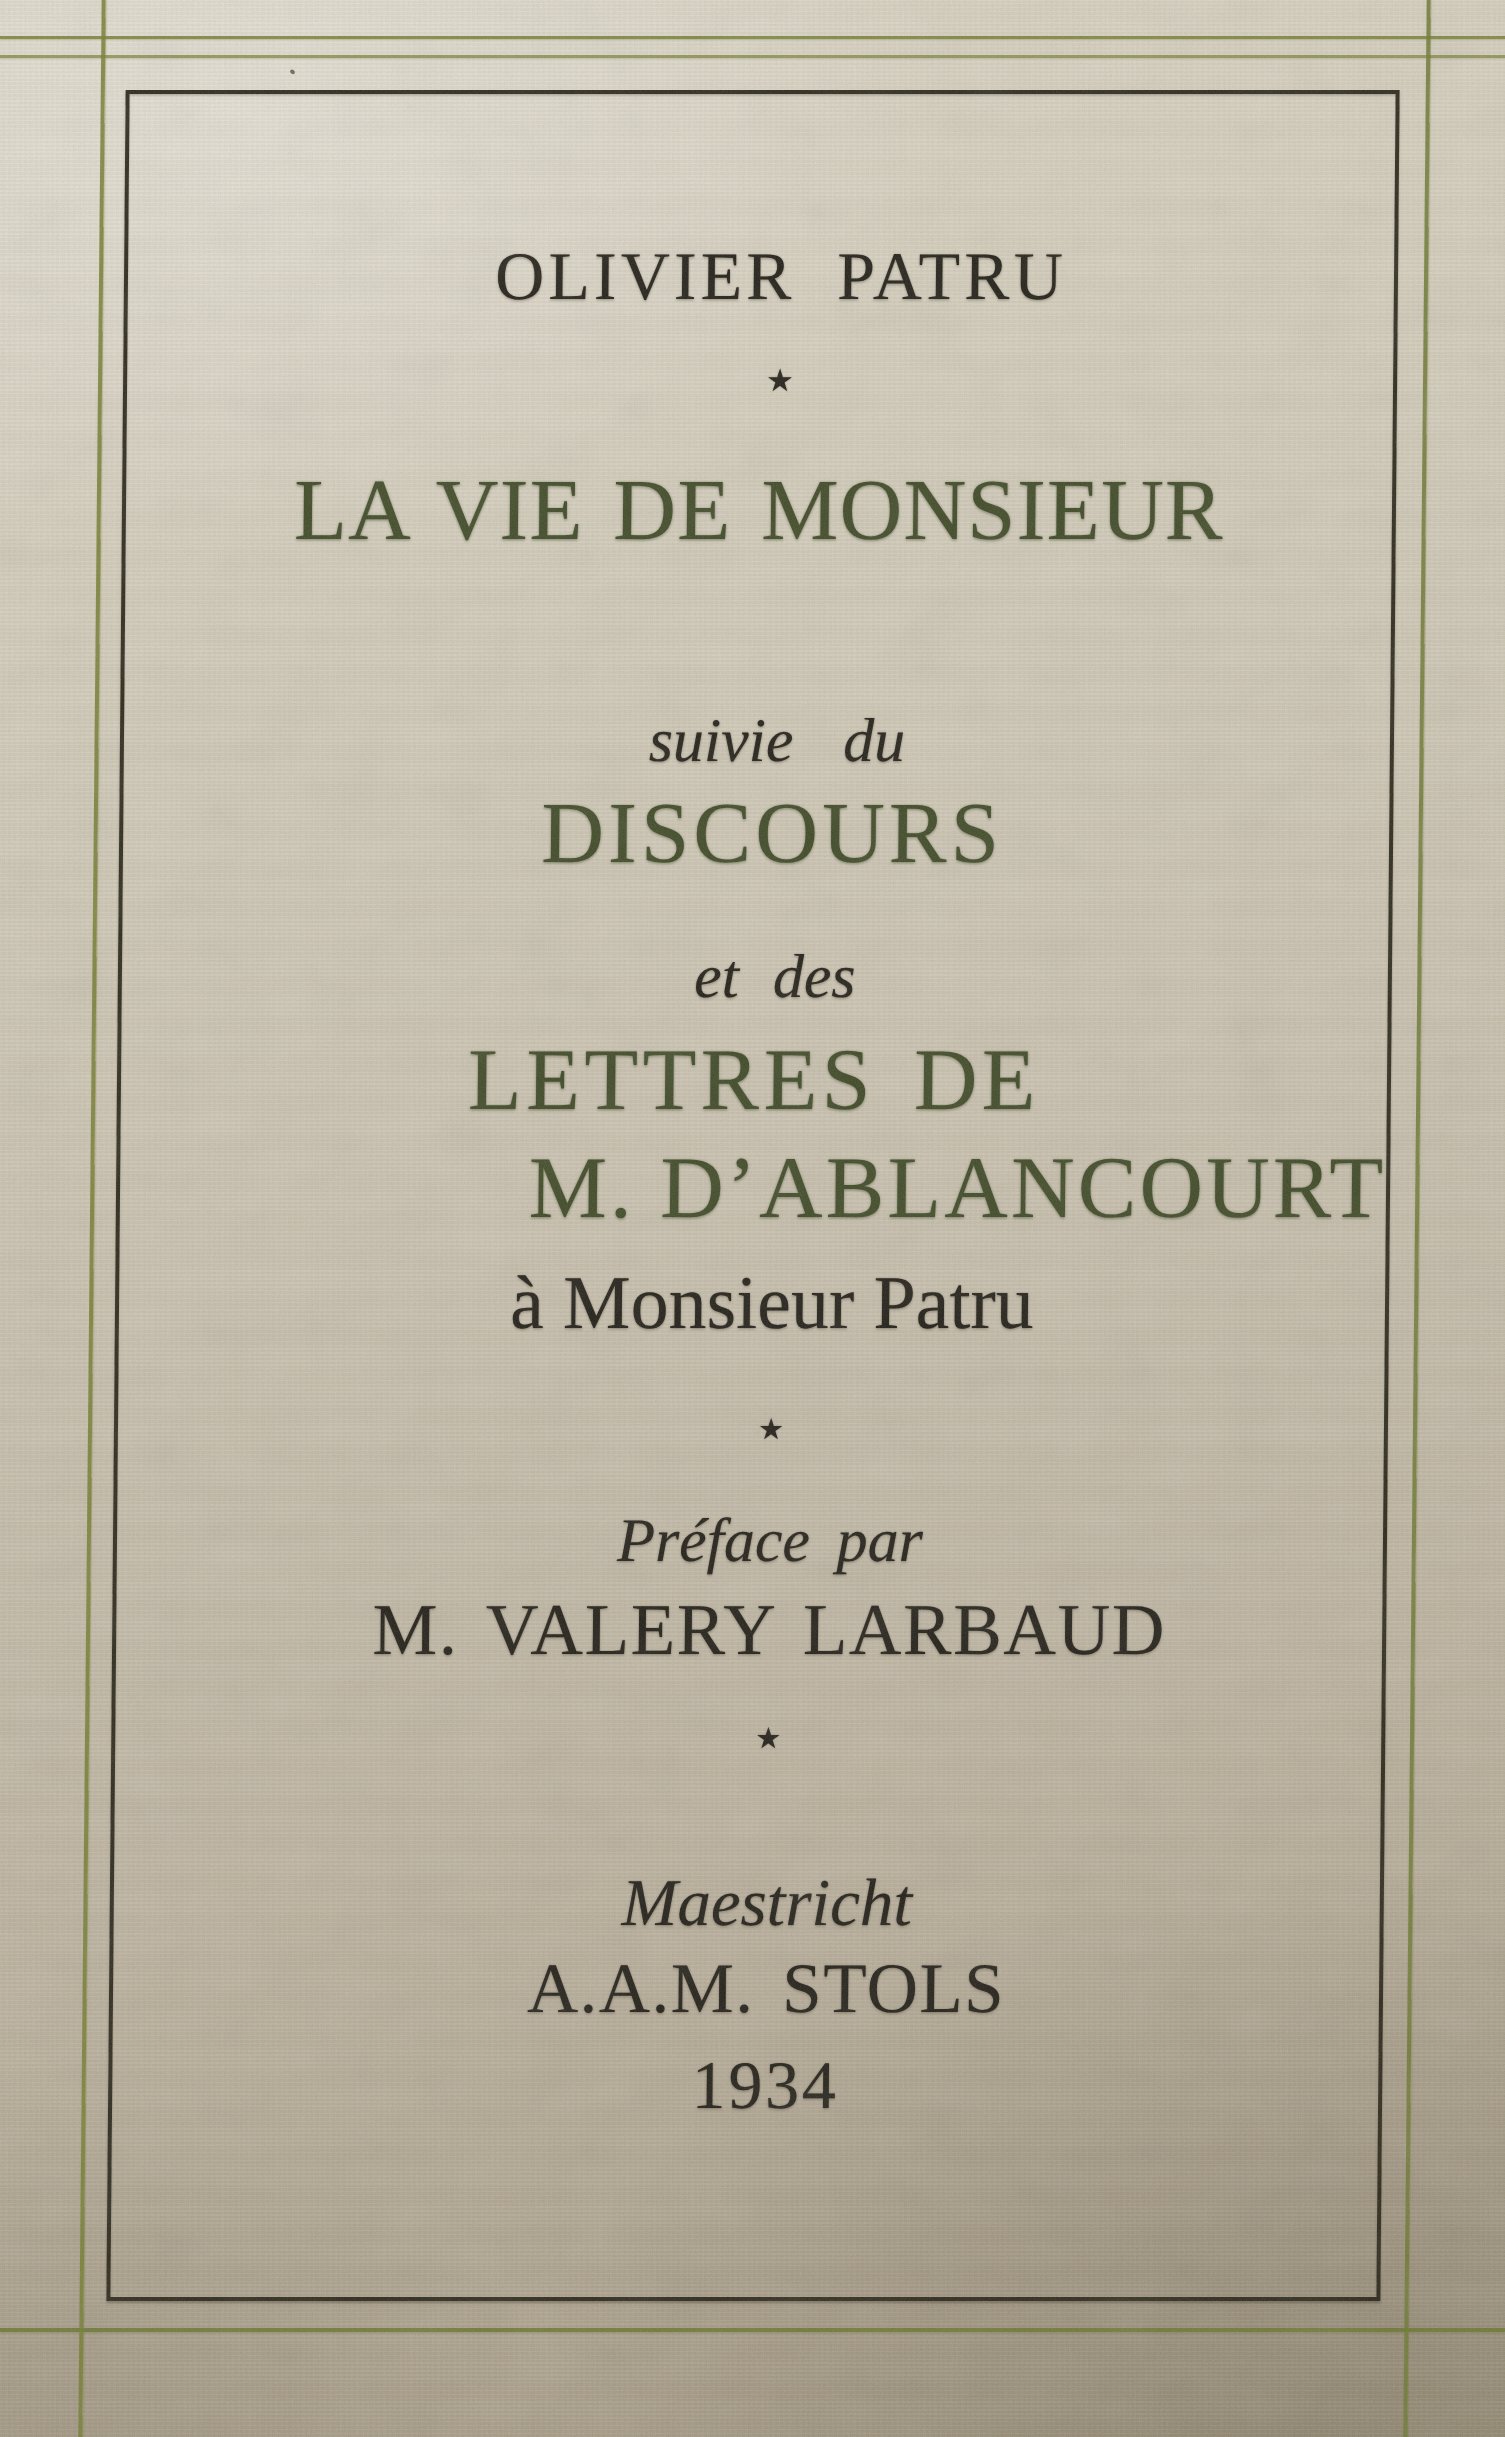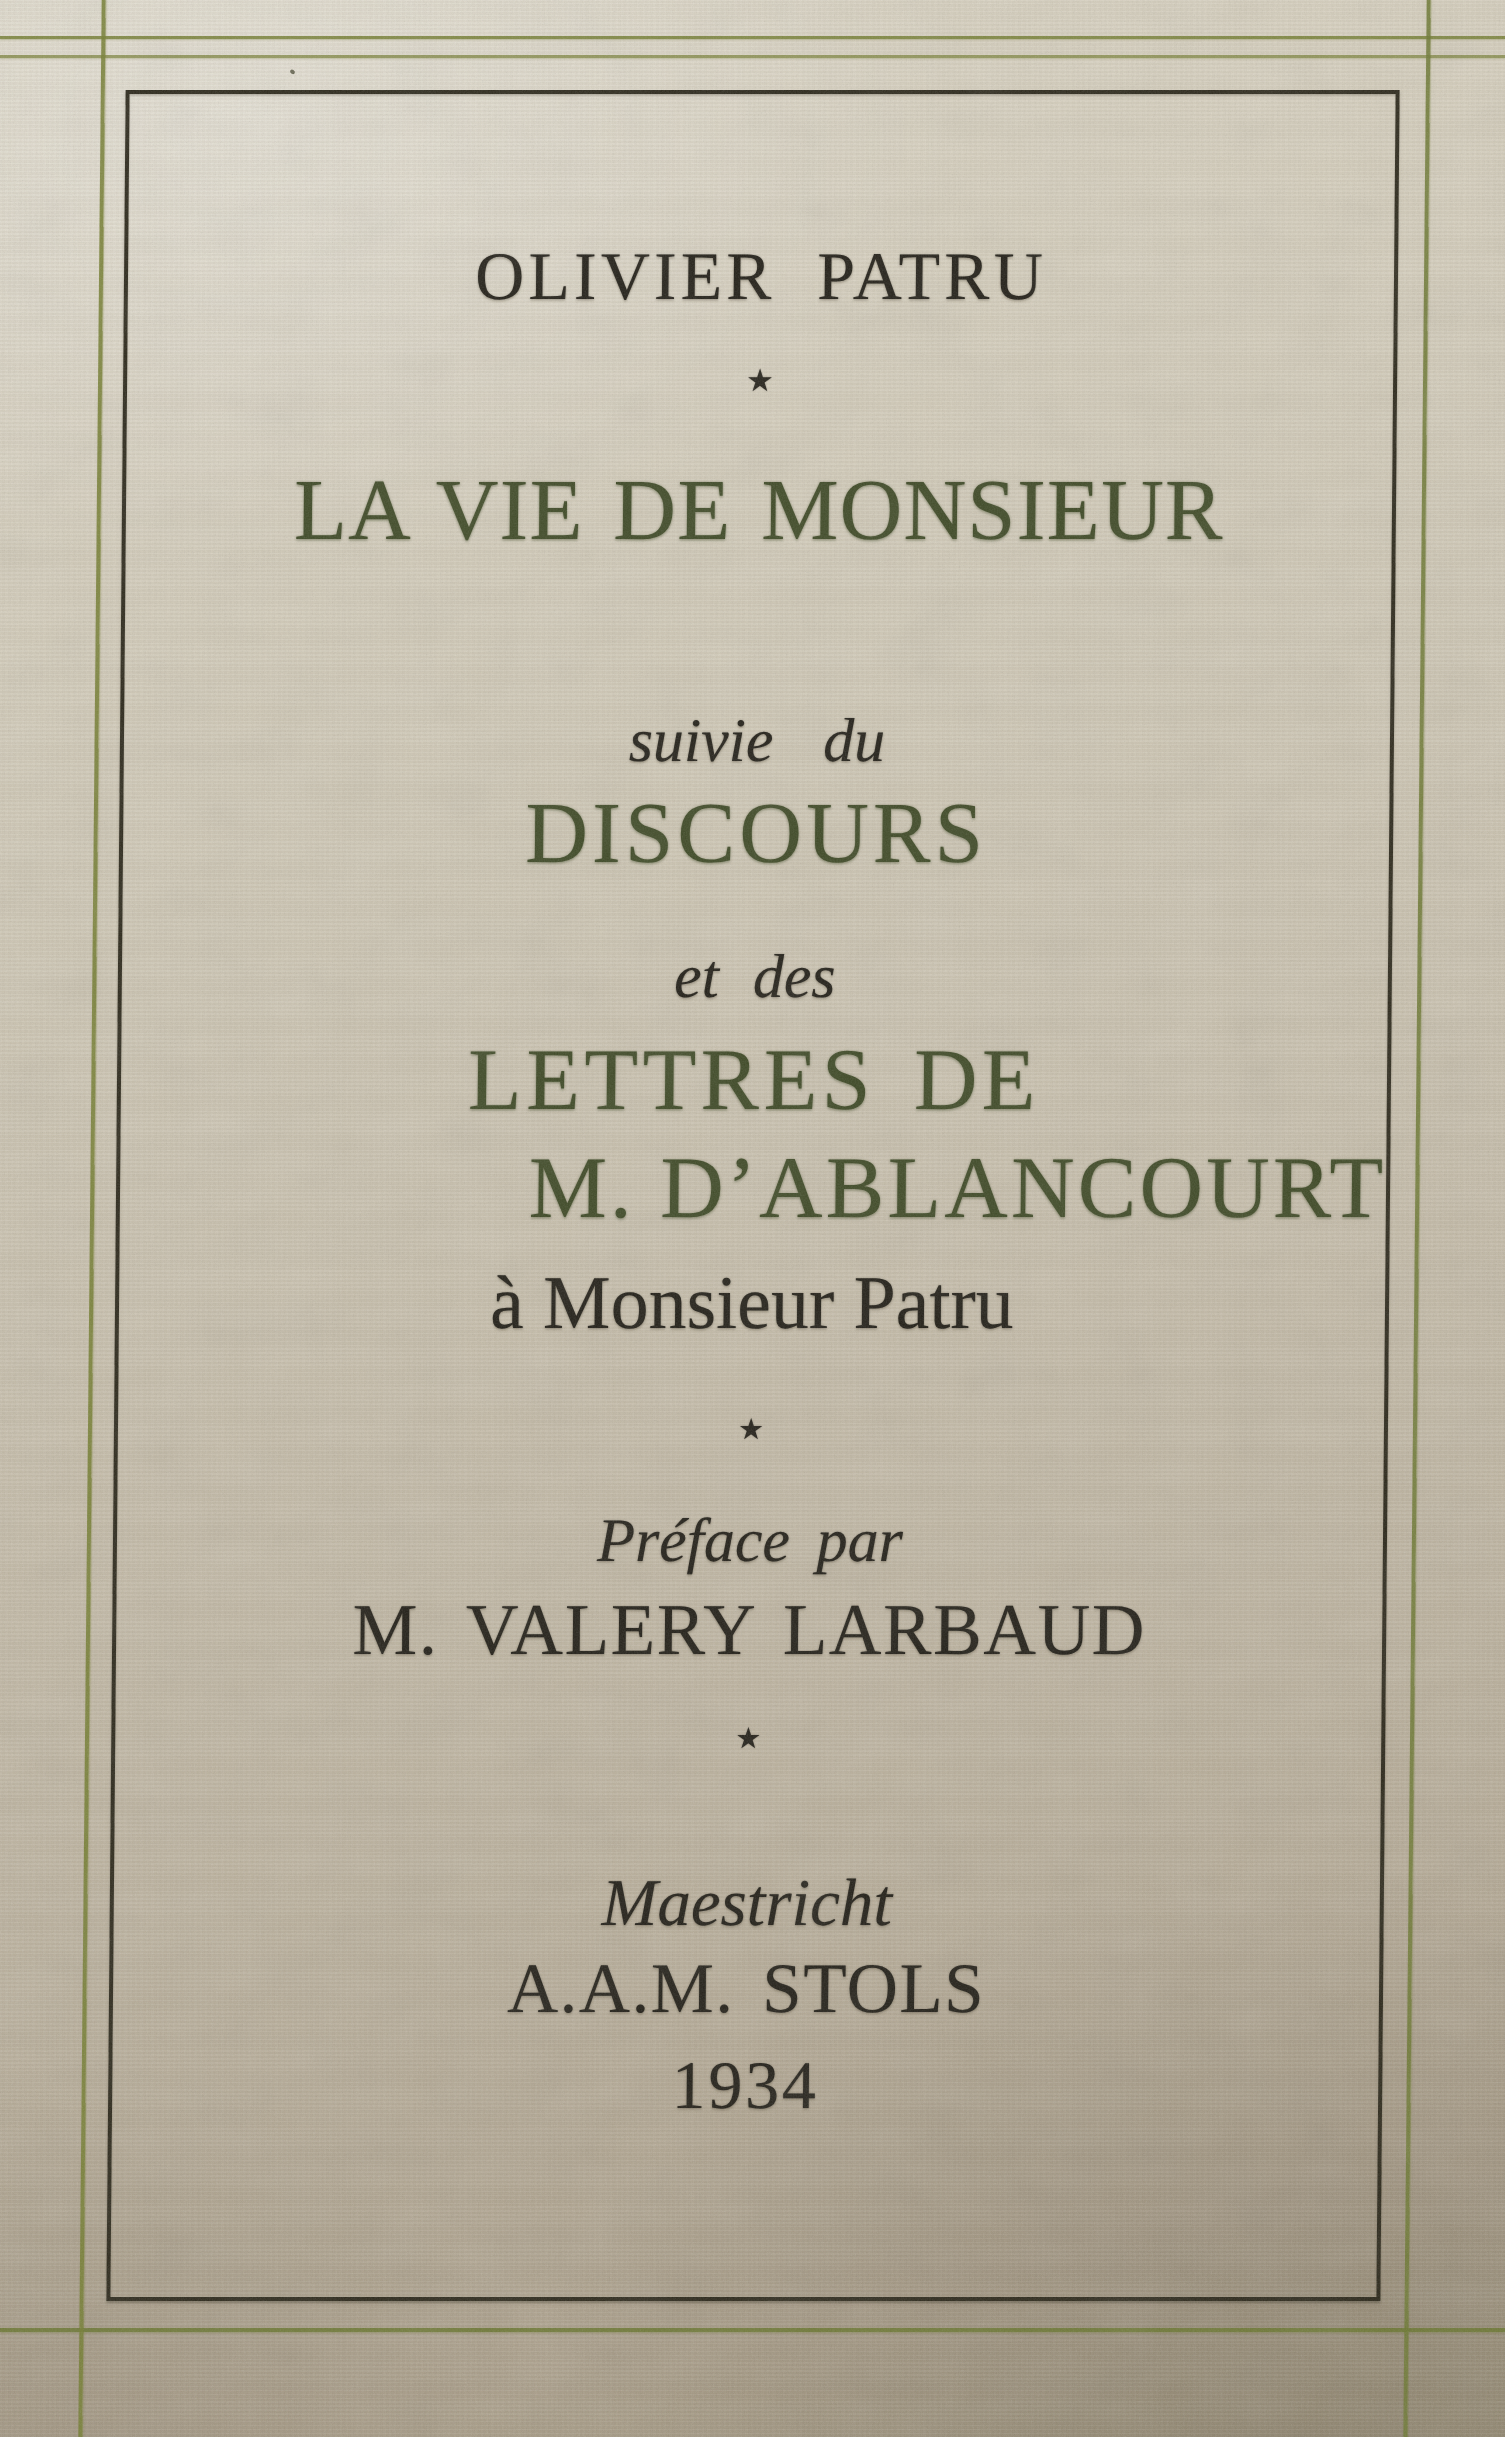--- a/index.html
+++ b/index.html
@@ -29,31 +29,31 @@
   .rule-left{left:90px;width:3.9px;background:rgba(115,124,47,0.88);transform:skewX(-0.55deg);box-shadow:0.8px 0 1.5px rgba(115,124,47,0.45);}
   .rule-right{left:1415px;width:3.9px;background:rgba(108,119,49,0.88);transform:skewX(-0.55deg);box-shadow:0.8px 0 1.5px rgba(108,119,49,0.45);}
   .frame{
     position:absolute;z-index:3;box-sizing:border-box;
     left:116px;top:90px;width:1274px;height:2211px;
     border:4.6px solid #2b2719;
     transform:skewX(-0.5deg);
     box-shadow:0 2.3px 2.3px rgba(43,39,25,0.35), inset 0 1.5px 2.3px rgba(43,39,25,0.28);
   }
   .line{position:absolute;left:0;width:100%;text-align:center;line-height:1;white-space:nowrap;}
-  .ink-black{color:#201d15;text-shadow:0 0 1.5px rgba(32,29,21,0.5), 0 2.3px 2.3px rgba(92,82,60,0.30);}
+  .ink-black{color:#201d15;text-shadow:0 0 1.5px rgba(32,29,21,0.5), 0 2.3px 2.3px rgba(92,82,60,0.30);padding-left:20px;}
   .ink-green{color:#3d4824;text-shadow:0 0 2.3px rgba(61,72,36,0.5), 0 2.3px 2.3px rgba(61,72,36,0.28);}
   .caps-author{top:148px;font-size:68px;letter-spacing:0.06em;word-spacing:0.30em;}
   .star-1{top:271px;font-size:31px;}
   .star-2{top:1321px;font-size:29px;}
   .star-3{top:1630px;font-size:29px;}
   .star{text-shadow:0 0 1.5px rgba(32,29,21,0.55);}
   .title-1{top:356px;font-size:87px;letter-spacing:0.012em;word-spacing:0.08em;margin-top:16px;}
   .title-2{top:472px;font-size:87px;letter-spacing:0.02em;}
   .conn-1{top:615px;font-size:62px;font-style:italic;word-spacing:0.55em;}
-  .work-2{top:695px;font-size:87px;letter-spacing:0.045em;}
+  .work-2{top:695px;font-size:87px;letter-spacing:0.045em;padding-left:16px;}
   .conn-2{top:851px;font-size:62px;font-style:italic;word-spacing:0.30em;}
   .work-3a{top:942px;font-size:88px;letter-spacing:0.05em;word-spacing:0.14em;}
   .work-3b{top:1050px;font-size:88px;letter-spacing:0.035em;text-align:right;}
   .dedication{top:1170px;font-size:76px;}
   .preface-label{top:1415px;font-size:62px;font-style:italic;word-spacing:0.18em;text-align:center;}
   .preface-author{top:1499px;font-size:73px;letter-spacing:0.02em;word-spacing:0.12em;}
   .city{top:1775px;font-size:67px;font-style:italic;}
   .publisher{top:1859px;font-size:71px;letter-spacing:0.02em;word-spacing:0.12em;}
   .year{top:1957px;font-size:68px;letter-spacing:0.04em;}
   .speck{position:absolute;z-index:2;left:290px;top:70px;width:5.4px;height:3.9px;background:#4a4a33;border-radius:50%;transform:rotate(35deg);opacity:0.8;}

